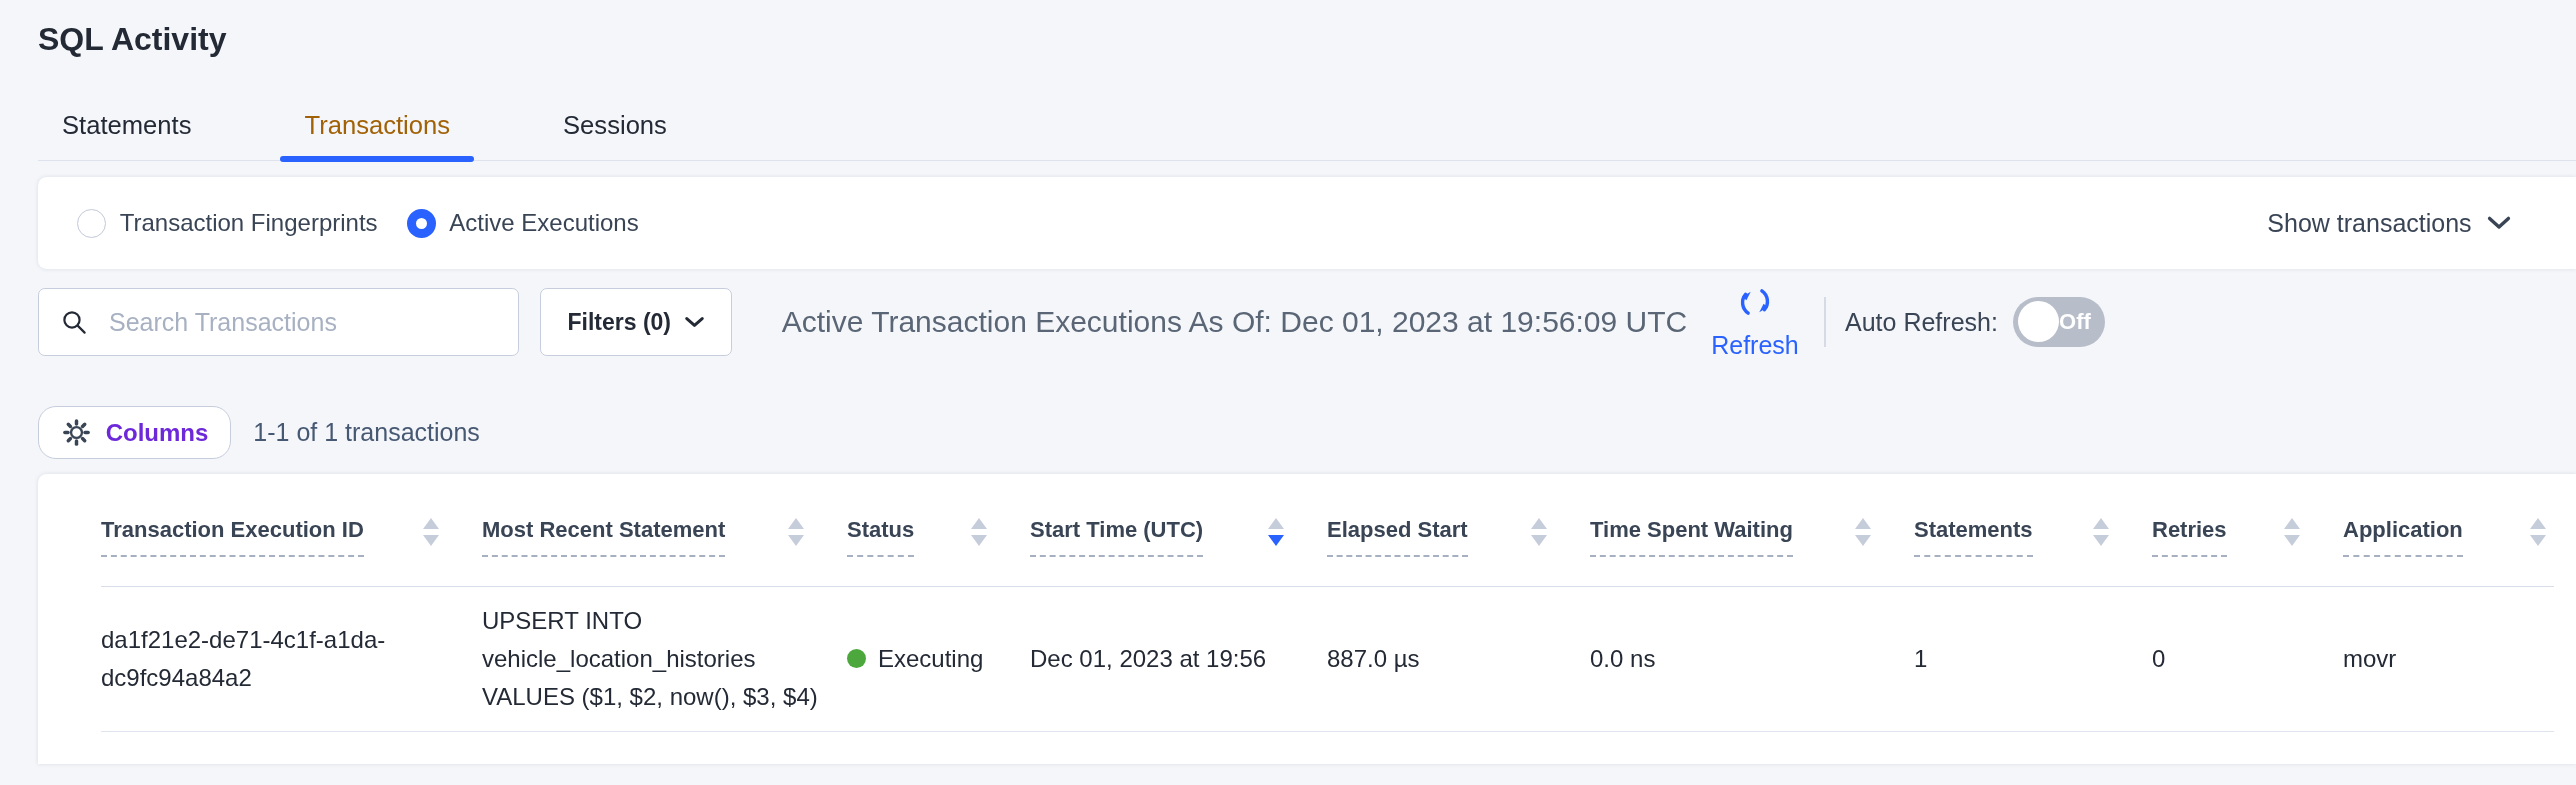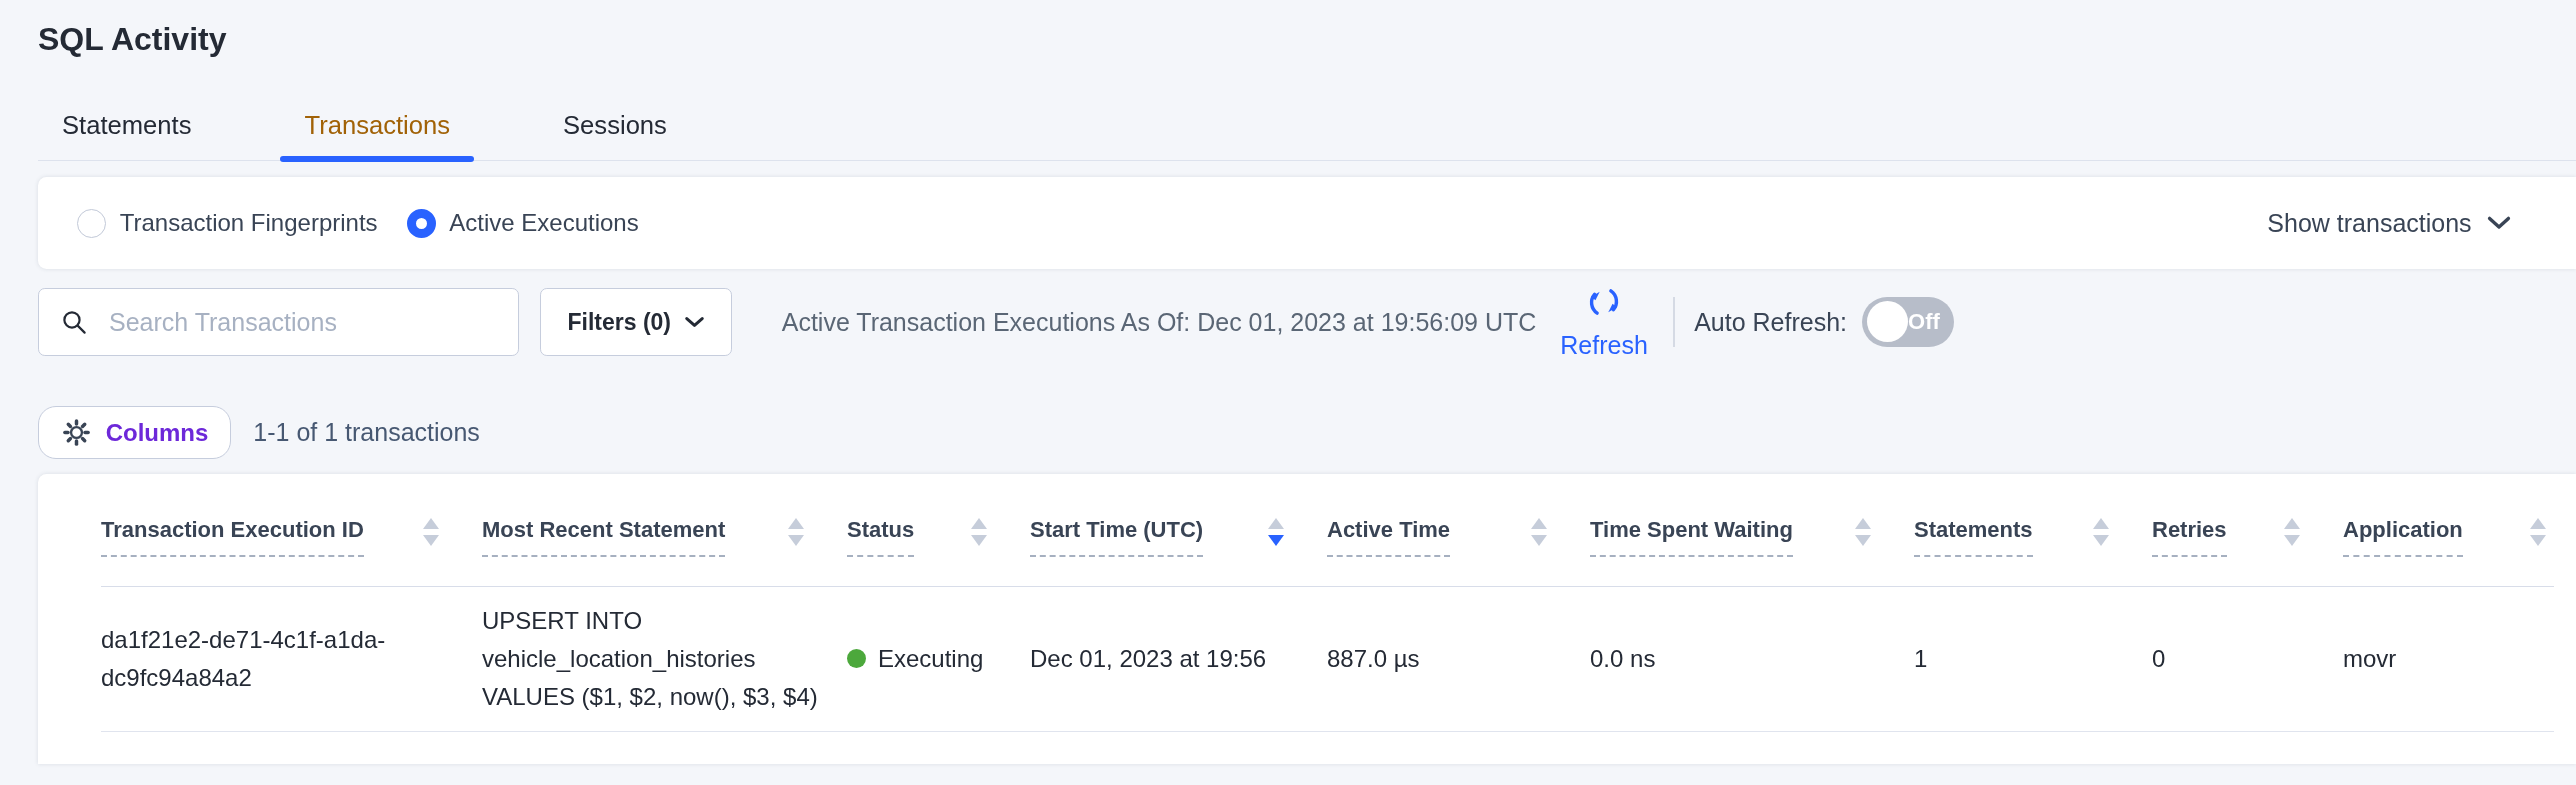--- a/index.html
+++ b/index.html
@@ -29,21 +29,21 @@
   .show-desc { display:flex; align-items:center; gap:15.4px; font-size:25px; color:#394455; cursor:pointer; }
 
   .controls-row { margin:19px 0 0 38px; display:flex; align-items:center; height:68px; }
   .search-box { width:481px; height:68px; background:#fff; border:1.7px solid #C6CDDD; border-radius:6.8px;
     display:flex; align-items:center; gap:19px; padding:0 12px 0 22px; }
   .search-box input { border:none; outline:none; width:100%; font-size:25px; color:#242A35;
     font-family:inherit; background:transparent; }
   .search-box input::placeholder { color:#A7B1C2; }
   .filters-btn { margin-left:20.5px; height:68px; padding:0 27px; background:#fff; border:1.7px solid #C6CDDD;
     border-radius:6.8px; display:flex; align-items:center; gap:13.7px; font-size:23px; font-weight:700; color:#242A35; cursor:pointer; }
-  .asof { margin-left:50px; font-size:25px; color:#5A6675; }
+  .asof { margin-left:50px; font-size:30px; color:#5A6675; }
   .refresh { margin-left:24px; display:flex; align-items:center; gap:10.2px; color:#2962FF; font-size:25px; font-weight:500; cursor:pointer;flex-direction:column; }
   .vdivider { width:1.7px; height:50px; background:#D5DAE4; margin-left:25.6px; }
   .autorefresh { margin-left:19px; display:flex; align-items:center; gap:15.4px; font-size:25px; color:#394455; }
   .toggle { width:92px; height:50px; border-radius:25px; background:#B7BDC9; position:relative;
     display:flex; align-items:center; justify-content:flex-end; padding-right:14.5px; cursor:pointer; }
   .toggle-knob { position:absolute; left:4.3px; top:4.3px; width:41px; height:41px; border-radius:50%; background:#fff; }
   .toggle-state { color:#fff; font-size:22px; font-weight:700; }
 
   .toolbar-row { margin:50px 0 0 38px; display:flex; align-items:center; gap:22px; }
   .columns-btn { height:53px; padding:6px 22px; background:#fff; border:1.7px solid #C6CDDD; border-radius:18px;
@@ -214,21 +214,21 @@
             <div class="th-inner">
               <span class="th-label">Start Time (UTC)</span>
               <span class="sorter">
                 <span class="arr-up"></span>
                 <span class="arr-down"></span>
               </span>
             </div>
           </th>
         <th>
             <div class="th-inner">
-              <span class="th-label">Active Time</span>
+              <span class="th-label">Elapsed Start</span>
               <span class="sorter">
                 <span class="arr-up"></span>
                 <span class="arr-down"></span>
               </span>
             </div>
           </th>
         <th>
             <div class="th-inner">
               <span class="th-label">Time Spent Waiting</span>
               <span class="sorter">

